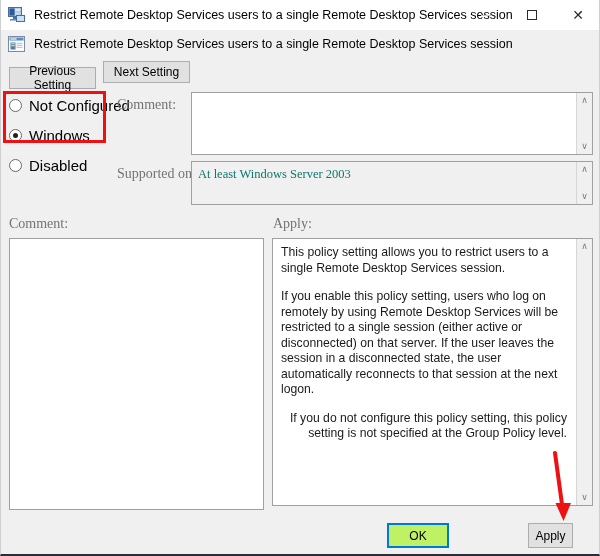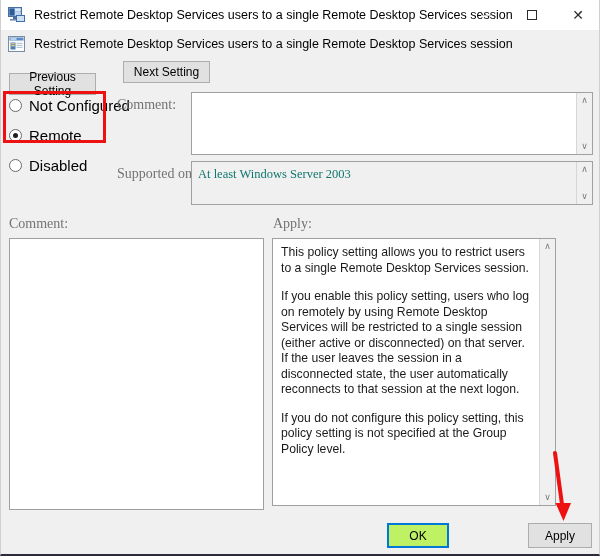--- a/index.html
+++ b/index.html
@@ -107,27 +107,27 @@
     font-size: 12px;
     color: #000;
     box-sizing: border-box;
     display: flex;
     align-items: center;
     justify-content: center;
     padding: 0;
   }
   #btn-prev {
     position: absolute;
-    left: 8px; top: 73px;
+    left: 8px; top: 67px;
     width: 87px; height: 22px;
   }
   #btn-next {
     position: absolute;
     left: 102px; top: 61px;
-    width: 87px; height: 22px; margin-left: 20px;
+    width: 87px; height: 22px;
   }
 
   
   #radio-group {
     position: absolute;
     left: 8px; top: 94px;
     width: 110px;
   }
   .radio-row {
     display: flex;
@@ -238,57 +238,57 @@
     position: absolute;
     left: 8px; top: 238px;
     width: 255px; height: 272px;
     background: #ffffff;
     border: 1px solid #a0a0a0;
     box-sizing: border-box;
   }
   #help-panel {
     position: absolute;
     left: 271px; top: 238px;
-    width: 284px; height: 268px;
+    width: 321px; height: 268px;
     background: #ffffff;
     border: 1px solid #a0a0a0;
     box-sizing: border-box;
     display: flex;
   }
   #help-text {
     flex: 1 1 auto;
     padding: 6px 9px 6px 8px;
     font-size: 12.2px;
     line-height: 15.5px;
     color: #1a1a1a;
     overflow: hidden;
     box-sizing: border-box;
   }
   #help-text p {
     margin: 0 0 13px 0;
   }
-  #help-text p:last-child { margin-bottom: 0; }
+  #help-text p:last-child { margin-bottom: 0; text-align: right; }
 
   
   #btn-ok {
     position: absolute;
     left: 386px; top: 523px;
     width: 62px; height: 25px;
     border: 2px solid #0078d7;
     background: #bef264;
   }
   #btn-cancel {
     position: absolute;
     left: 456px; top: 523px;
     width: 62px; height: 25px;
   }
   #btn-apply {
     position: absolute;
     left: 527px; top: 523px;
-    width: 64px; height: 25px;
+    width: 45px; height: 25px;
   }
 
   
   #red-arrow {
     position: absolute;
     left: 540px; top: 445px;
     width: 50px; height: 85px;
     pointer-events: none;
   }
 </style>
@@ -347,21 +347,21 @@
 
   <div id="radio-group">
 
     <div class="radio-row">
       <span class="radio-circle"></span>
       <span class="radio-label">Not Configured</span>
     </div>
 
     <div class="radio-row">
       <span class="radio-circle checked"></span>
-      <span class="radio-label">Remote</span>
+      <span class="radio-label">Windows</span>
     </div>
 
     <div class="radio-row">
       <span class="radio-circle"></span>
       <span class="radio-label">Disabled</span>
     </div>
 
   </div>
 
   <div id="red-box"></div>

